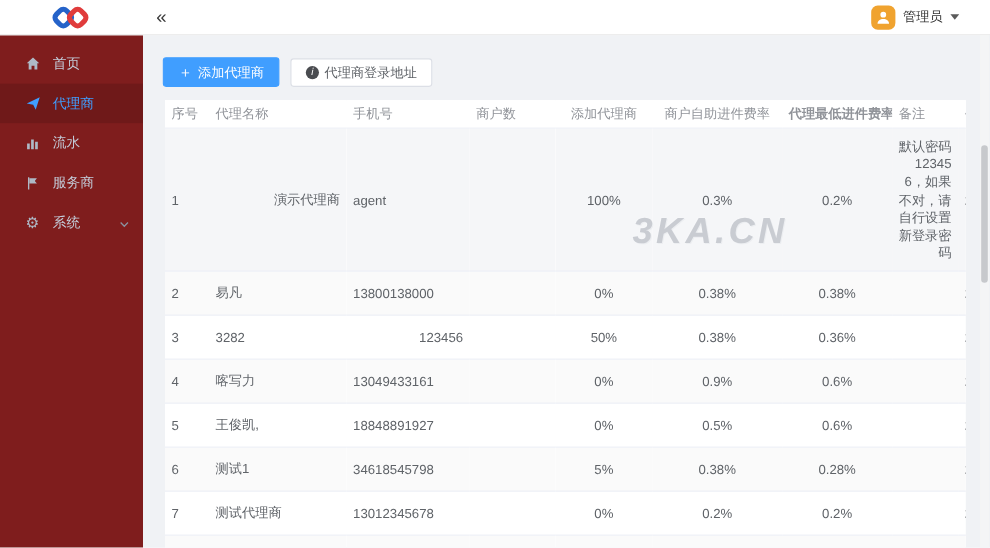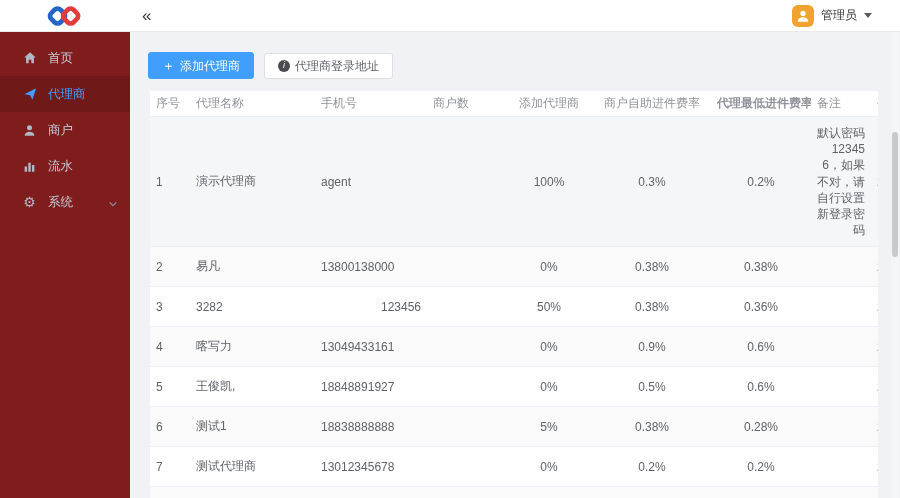--- a/index.html
+++ b/index.html
@@ -109,33 +109,33 @@
       <span class="mi-icon">
         <svg width="14" height="14" viewBox="0 0 16 16" fill="currentColor">
             <path d="M1.5 8.2 15 1.5l-4.2 13-2.6-5.1zM15 1.5 8.2 9.4"></path>
           </svg>
       </span>
       <span>代理商</span>
     </div>
     <div class="menu-item">
       <span class="mi-icon">
         <svg width="13" height="13" viewBox="0 0 16 16" fill="currentColor">
-            <circle cx="8" cy="4.6" r="3.1"></circle>
-            <path d="M2 14.5c0-3.4 2.7-5.1 6-5.1s6 1.7 6 5.1z"></path>
-          </svg>
-      </span>
-      <span>商户</span>
+            <path d="M2 8h3v6.5H2zM6.5 3.5h3v11h-3zM11 6h3v8.5h-3z"></path>
+          </svg>
+      </span>
+      <span>流水</span>
     </div>
     <div class="menu-item">
       <span class="mi-icon">
         <svg width="13" height="13" viewBox="0 0 16 16" fill="currentColor">
-            <path d="M2 8h3v6.5H2zM6.5 3.5h3v11h-3zM11 6h3v8.5h-3z"></path>
-          </svg>
-      </span>
-      <span>流水</span>
+            <path d="M3 1.5h1.5V15H3z"></path>
+            <path d="M4.5 2.5H13l-2.4 3L13 8.5H4.5z"></path>
+          </svg>
+      </span>
+      <span>服务商</span>
     </div>
     <div class="menu-item">
       <span class="mi-icon">⚙</span>
       <span>系统</span>
       <span class="menu-chevron">
         <svg width="10" height="10" viewBox="0 0 12 12" fill="none" stroke="currentColor" stroke-width="1.4">
             <path d="M2 4l4 4 4-4"></path>
           </svg>
       </span>
     </div>
@@ -176,21 +176,21 @@
               <th style="text-align: center;">添加代理商</th>
               <th style="text-align: center;">商户自助进件费率</th>
               <th style=" font-weight: bold;">代理最低进件费率</th>
               <th style="text-align: left;">备注</th>
               <th style="text-align: left;">创建时间</th>
             </tr>
           </thead>
         <tbody id="table-body">
             <tr>
               <td style="text-align: left;">1</td>
-              <td style="text-align: left;">演示代理商</td>
+              <td style="text-align: right;">演示代理商</td>
               <td style="text-align: left;">agent</td>
               <td style="text-align: left;"></td>
               <td style="text-align: center;">100%</td>
               <td style="text-align: center;">0.3%</td>
               <td style="text-align: center;">0.2%</td>
               <td class="wrap" style="text-align: right;">默认密码123456，如果不对，请自行设置新登录密码</td>
               <td style="text-align: left;">2</td>
             </tr>
             <tr>
               <td style="text-align: left;">2</td>
@@ -232,21 +232,21 @@
               <td style="text-align: left;"></td>
               <td style="text-align: center;">0%</td>
               <td style="text-align: center;">0.5%</td>
               <td style="text-align: center;">0.6%</td>
               <td class="wrap" style="text-align: left;"></td>
               <td style="text-align: left;">2</td>
             </tr>
             <tr>
               <td style="text-align: left;">6</td>
               <td style="text-align: left;">测试1</td>
-              <td style="text-align: left;">18838888888</td>
+              <td style="text-align: left;">34618545798</td>
               <td style="text-align: left;"></td>
               <td style="text-align: center;">5%</td>
               <td style="text-align: center;">0.38%</td>
               <td style="text-align: center;">0.28%</td>
               <td class="wrap" style="text-align: left;"></td>
               <td style="text-align: left;">2</td>
             </tr>
             <tr>
               <td style="text-align: left;">7</td>
               <td style="text-align: left;">测试代理商</td>
@@ -264,19 +264,20 @@
               <td style="text-align: left;">123456789</td>
               <td style="text-align: left;"></td>
               <td style="text-align: center;">0%</td>
               <td style="text-align: center;">0.5%</td>
               <td style="text-align: center;">0.25%</td>
               <td class="wrap" style="text-align: left;"></td>
               <td style="text-align: left;">2</td>
             </tr>
           </tbody>
       </table>
+      <div class="watermark">3KA.CN</div>
     </div>
   </main>
 
   <div class="scrollbar">
     <div class="scroll-thumb"></div>
   </div>
 </div>
 
 </body></html>

